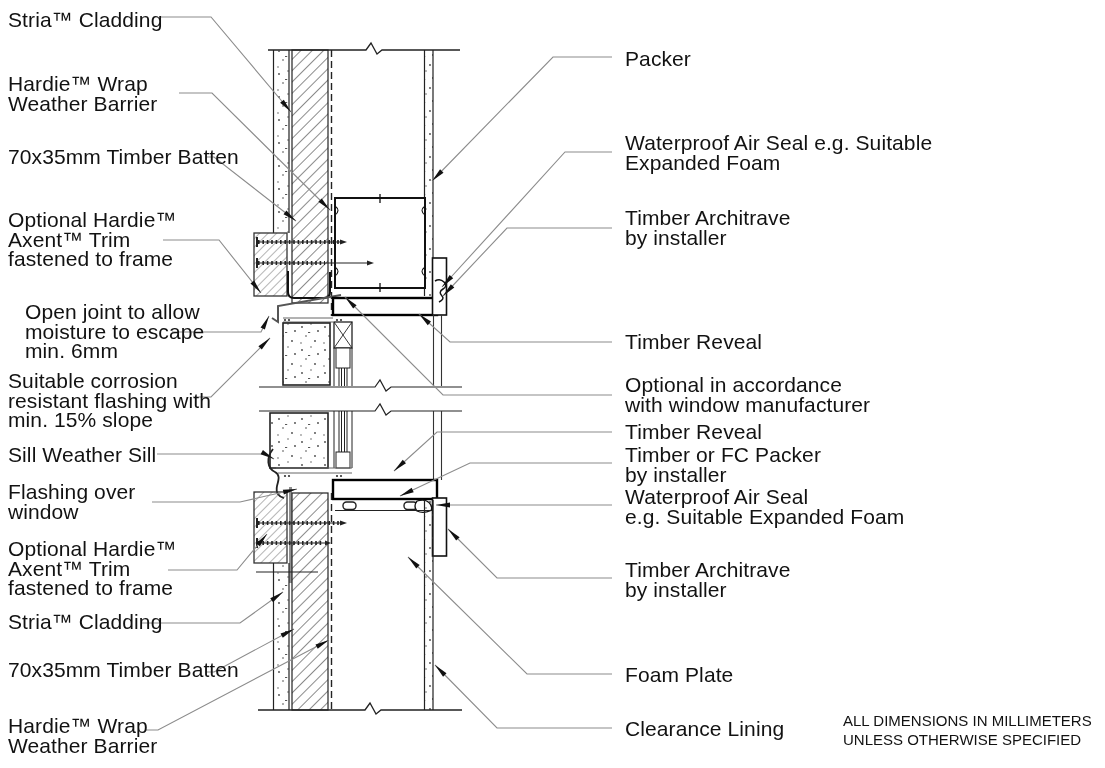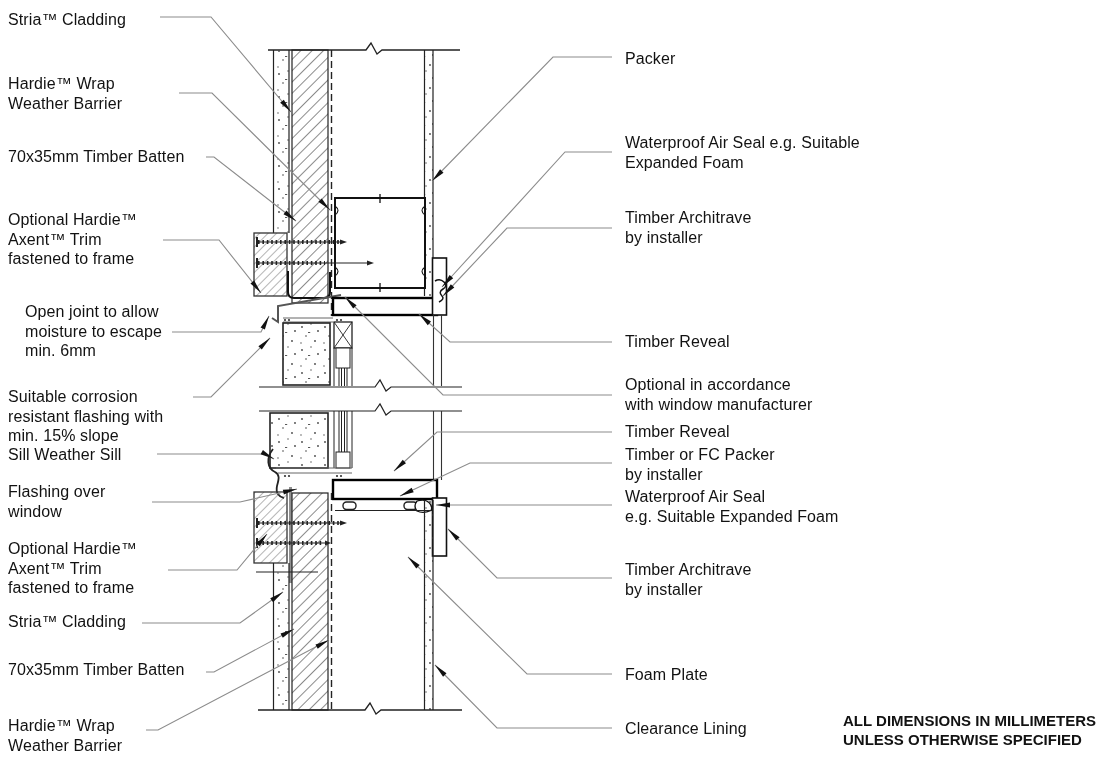--- a/index.html
+++ b/index.html
@@ -1,21 +1,21 @@
 <!DOCTYPE html>
 <html><head>
 <meta charset="utf-8">
 <style>
   html,body{margin:0;padding:0;background:#fff;}
   body{width:1105px;height:768px;position:relative;overflow:hidden;
        font-family:"Liberation Sans","DejaVu Sans",sans-serif;color:#111;}
   #drawing{position:absolute;left:0;top:0;}
-  .lbl{position:absolute;font-size:16px;line-height:19.5px;white-space:pre-line;
+  .lbl{position:absolute;font-size:21px;line-height:19.5px;white-space:pre-line;
        color:#121212;letter-spacing:.1px;}
-  .note{position:absolute;font-size:15px;line-height:19px;white-space:pre-line;color:#121212;font-weight:bold;}
+  .note{position:absolute;font-size:15px;line-height:19px;white-space:pre-line;color:#121212;}
 </style>
 </head>
 <body>
 
 <svg id="drawing" width="1105" height="768" viewBox="0 0 1105 768">
   <defs>
     <pattern id="stip" width="23" height="23" patternUnits="userSpaceOnUse">
       <g fill="#444">
         <circle cx="3" cy="5" r="0.9"></circle>
           <circle cx="12" cy="2" r="0.7"></circle>
@@ -186,21 +186,21 @@
 <div class="lbl" style="left:8px;top:10px">Stria™ Cladding</div>
 <div class="lbl" style="left:8px;top:74px">Hardie™ Wrap
 Weather Barrier</div>
 <div class="lbl" style="left:8px;top:147px">70x35mm Timber Batten</div>
 <div class="lbl" style="left:8px;top:210px">Optional Hardie™
 Axent™ Trim
 fastened to frame</div>
 <div class="lbl" style="left:25px;top:302px">Open joint to allow
 moisture to escape
 min. 6mm</div>
-<div class="lbl" style="left:8px;top:387px">Suitable corrosion
+<div class="lbl" style="left:8px;top:371px">Suitable corrosion
 resistant flashing with
 min. 15% slope</div>
 <div class="lbl" style="left:8px;top:445px">Sill Weather Sill</div>
 <div class="lbl" style="left:8px;top:482px">Flashing over
 window</div>
 <div class="lbl" style="left:8px;top:539px">Optional Hardie™
 Axent™ Trim
 fastened to frame</div>
 <div class="lbl" style="left:8px;top:612px">Stria™ Cladding</div>
 <div class="lbl" style="left:8px;top:660px">70x35mm Timber Batten</div>

